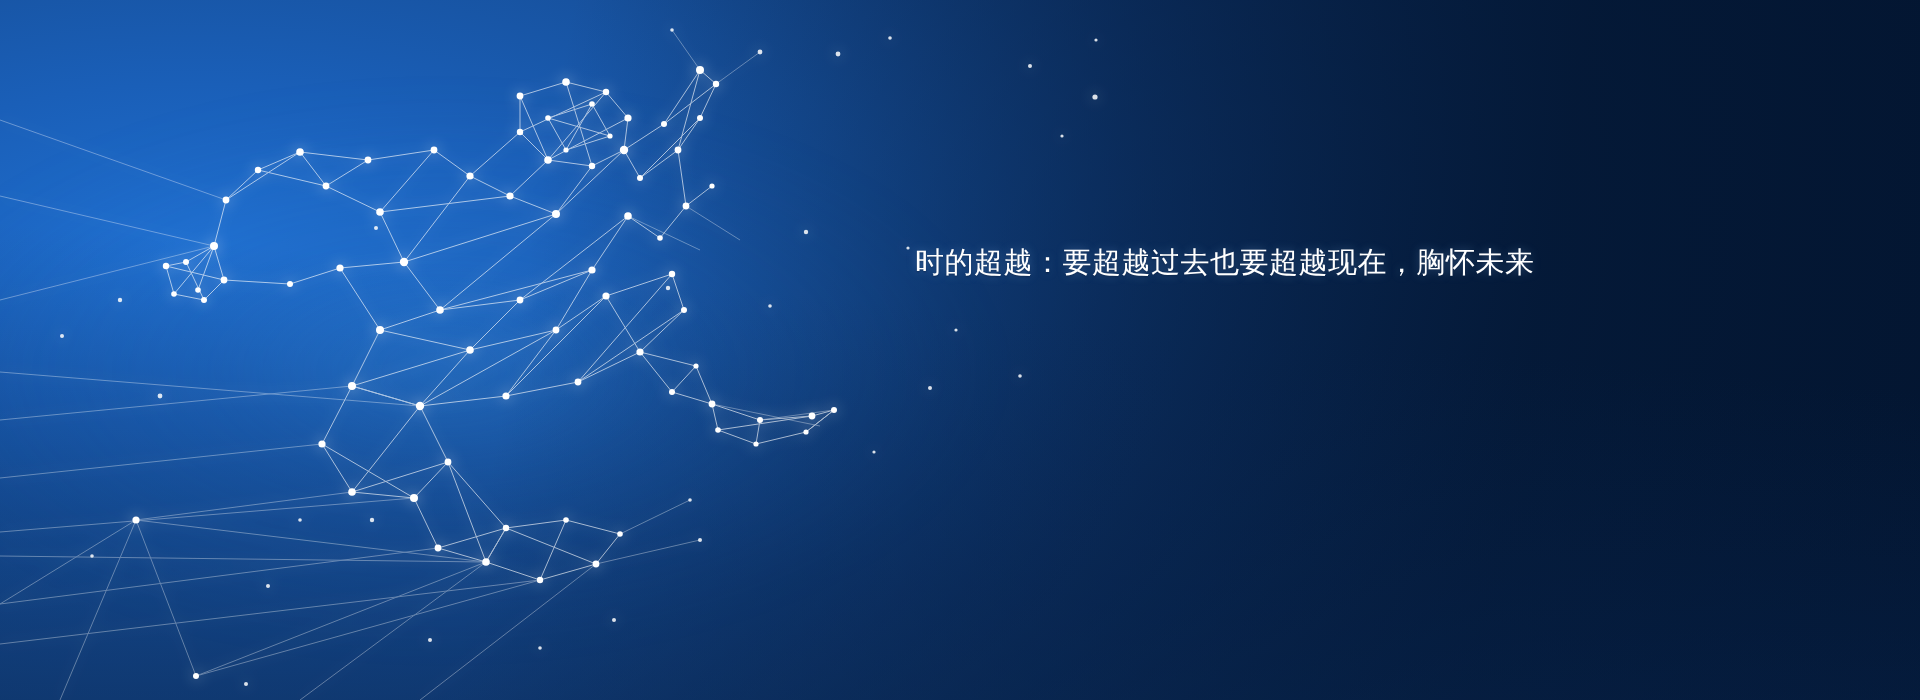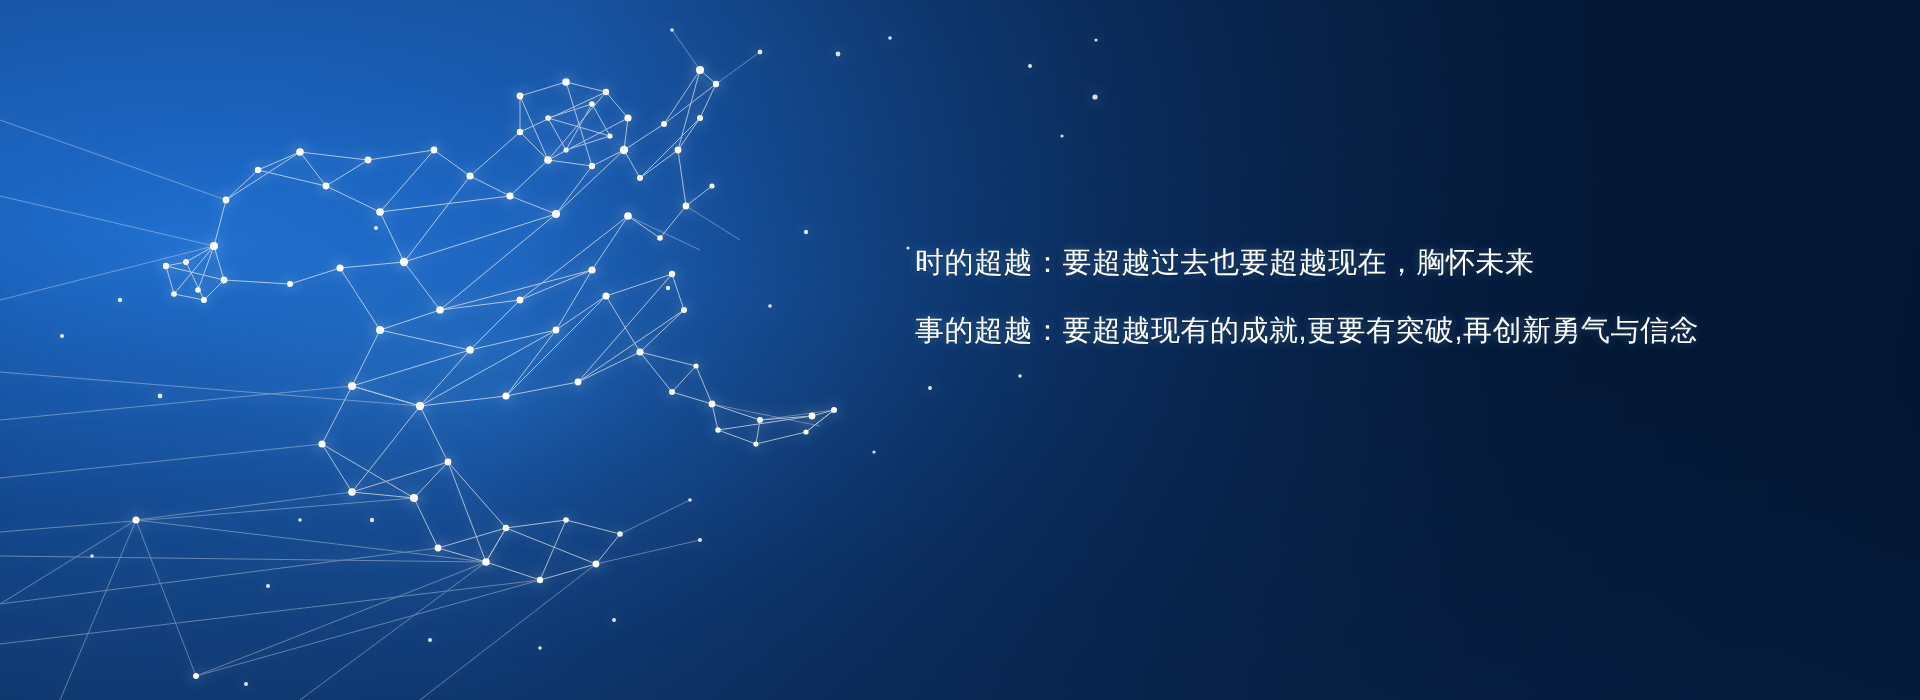--- a/index.html
+++ b/index.html
@@ -5,21 +5,21 @@
   html, body {
     margin: 0;
     padding: 0;
     background: #041f3f;
   }
   #banner {
     position: relative;
     width: 1920px;
     height: 700px;
     overflow: hidden;
-    font-family: Liberation Sans, sans-serif;
+    font-family: Liberation Serif, serif;
     background: #062murky;
   }
   
   .bg-base {
     position: absolute;
     inset: 0;
     background:
       radial-gradient(120% 150% at 10% 36%, #1f6fd0 0%, #1a5fb8 16%, #17529f 30%, #123f7d 46%, #0c2e5d 62%, #07234a 77%, #04203f 100%);
   }
   .bg-tint-right {
@@ -258,16 +258,15 @@
         <circle cx="92" cy="556" r="1.8"></circle>
           <circle cx="614" cy="620" r="2.0"></circle>
         <circle cx="770" cy="306" r="1.8"></circle>
           <circle cx="874" cy="452" r="1.6"></circle>
       </g>
     </g>
   </svg>
 
   <div class="text-block">
     <div class="tagline">时的超越：要超越过去也要超越现在，胸怀未来</div>
-    <div class="tagline">事的超越：要超越现有的成就,更要有突破,再创新勇气与信念</div>
   </div>
 
 </div>
 
 </body></html>

